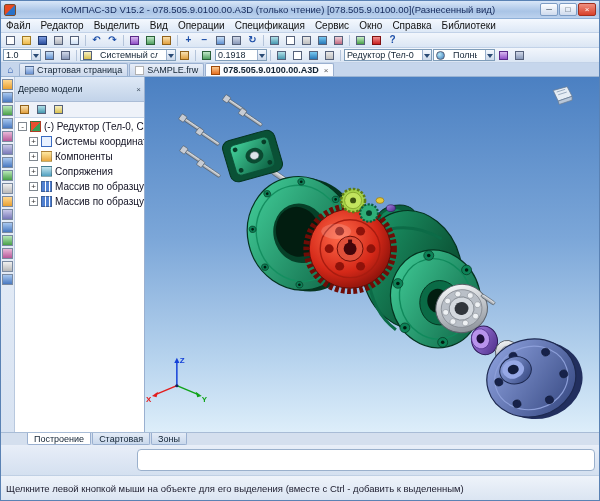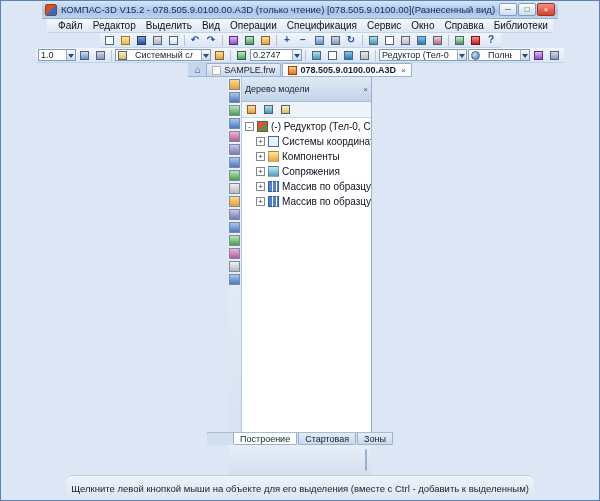--- a/index.html
+++ b/index.html
@@ -1,29 +1,29 @@
 <!DOCTYPE html>
 <html><head>
 <meta charset="utf-8">
 <style>
 *{margin:0;padding:0;box-sizing:border-box;}
 html,body{width:600px;height:501px;overflow:hidden;}
 body{font-family:"Liberation Sans","DejaVu Sans",sans-serif;font-size:10px;color:#222;background:#dce6f4;}
-.app{width:600px;height:501px;display:flex;flex-direction:column;border:1px solid #5a82b4;background:#dce6f4;align-items:center;}
+.app{width:600px;height:501px;display:flex;flex-direction:column;border:1px solid #5a82b4;background:#dce6f4;}
 
 
 .titlebar{height:18px;display:flex;align-items:center;gap:4px;padding:0 3px;background:linear-gradient(#d8e6f8,#a9c4e6 60%,#bcd2ee);border-bottom:1px solid #8fb0d8;flex:none;}
 .app-logo{width:12px;height:12px;background:linear-gradient(135deg,#e84820 46%,#2a72c8 54%);border-radius:2px;border:1px solid #7a4a2a;flex:none;}
 .title{flex:1;text-align:center;color:#15295a;font-size:9.5px;white-space:nowrap;overflow:hidden;}
 .winbtns{display:flex;gap:1px;flex:none;}
 .wb{width:18px;height:13px;display:flex;align-items:center;justify-content:center;font-size:8px;border:1px solid #7d9cc4;border-radius:2px;background:linear-gradient(#fdfeff,#cfdbee);color:#345;cursor:default;}
 .wb.cls{background:linear-gradient(#f09080,#d8402a);color:#fff;border-color:#a03020;}
 
 
-.menubar{height:14px;display:flex;align-items:center;background:linear-gradient(#f4f8fe,#dde8f6);border-bottom:1px solid #c2d2e8;padding-left:6px;flex:none;}
+.menubar{height:14px;display:flex;align-items:center;background:linear-gradient(#f4f8fe,#dde8f6);border-bottom:1px solid #c2d2e8;padding-left:0;flex:none;}
 .menu-item{padding:0 5px;font-size:10px;color:#111;white-space:nowrap;}
 
 
 .toolbar{display:flex;align-items:center;background:linear-gradient(#f2f6fc,#dbe6f4);border-bottom:1px solid #c2d2e8;padding:0 2px;gap:1px;flex:none;}
 .t1{height:15px;}.t2{height:15px;}
 .tbi{width:15px;height:13px;display:flex;align-items:center;justify-content:center;flex:none;}
 .g{display:block;width:9px;height:9px;border:1px solid #55617a;}
 .g.white{background:#fdfdfd}
 .g.folder{background:linear-gradient(#ffe8a8,#ecb94e);border-color:#a07820}
 .g.save{background:linear-gradient(#7d9ce0,#2c4f9e);border-color:#203a70}
@@ -91,21 +91,21 @@
 
 .viewport{flex:1;position:relative;min-width:0;background:linear-gradient(180deg,#4b80c2 0%,#7ba6d8 45%,#b8d4ee 80%,#ddeefa 100%);}
 .viewport svg{position:absolute;inset:0;width:100%;height:100%;}
 
 
 .bottomtabs{height:13px;background:#d4dfee;border-top:1px solid #a8bcd6;display:flex;align-items:flex-start;padding-left:26px;gap:1px;flex:none;}
 .btab{height:12px;padding:0 6px;font-size:9px;display:flex;align-items:center;background:linear-gradient(#e4ecf7,#c9d8ec);border:1px solid #9ab0d0;border-top:none;border-radius:0 0 2px 2px;color:#123;white-space:nowrap;}
 .btab.active{background:#fff;}
 .propbar{height:30px;background:linear-gradient(#e8eef8,#d4e0f0);display:flex;align-items:center;padding:3px 4px 3px 136px;flex:none;}
 .propfield{flex:1;height:22px;background:#fff;border:1px solid #9ab0cc;border-radius:4px;}
-.statusbar{height:14px;background:linear-gradient(#eef3fa,#dbe5f2);border-top:1px solid #c0d0e4;display:flex;align-items:center;padding:12px 5px;font-size:9.5px;color:#223;flex:none;white-space:nowrap;overflow:hidden;border-radius:6px;}
+.statusbar{height:14px;background:linear-gradient(#eef3fa,#dbe5f2);border-top:1px solid #c0d0e4;display:flex;align-items:center;padding:12px 5px;font-size:9.5px;color:#223;flex:none;white-space:nowrap;overflow:hidden;}
 svg text{font-family:"Liberation Sans","DejaVu Sans",sans-serif;font-weight:bold;}
 </style>
 </head>
 <body>
 
 <div class="app">
 
   <div class="titlebar">
     <span class="app-logo"></span>
     <span class="title">КОМПАС-3D V15.2  - 078.505.9.0100.00.A3D (только чтение) [078.505.9.0100.00](Разнесенный вид)</span>
@@ -224,21 +224,21 @@
       <span class="combo-arrow"></span>
     </span>
     <span class="tbi">
         <i class="g prop"></i>
       </span>
     <span class="sep"></span>
     <span class="tbi">
         <i class="g var"></i>
       </span>
     <span class="combo" style="width:52px">
-      <span class="combo-val">0.2747</span>
+      <span class="combo-val">0.1918</span>
       <span class="combo-arrow"></span>
     </span>
     <span class="sep"></span>
     <span class="tbi">
         <i class="g orient"></i>
       </span>
     <span class="tbi">
         <i class="g wire"></i>
       </span>
     <span class="tbi">
@@ -262,20 +262,24 @@
       </span>
     <span class="tbi">
         <i class="g pan"></i>
       </span>
   </div>
 
   <div class="tabbar">
     <span class="tbi">
         <span class="glyph">⌂</span>
       </span>
+    <span class="tab">
+      <i class="ticon ti-home"></i>
+      <span>Стартовая страница</span>
+    </span>
     <span class="tab">
       <i class="ticon ti-doc"></i>
       <span>SAMPLE.frw</span>
     </span>
     <span class="tab active">
       <i class="ticon ti-a3d"></i>
       <span>078.505.9.0100.00.A3D</span>
       <span class="tab-x">×</span>
     </span>
   </div>

